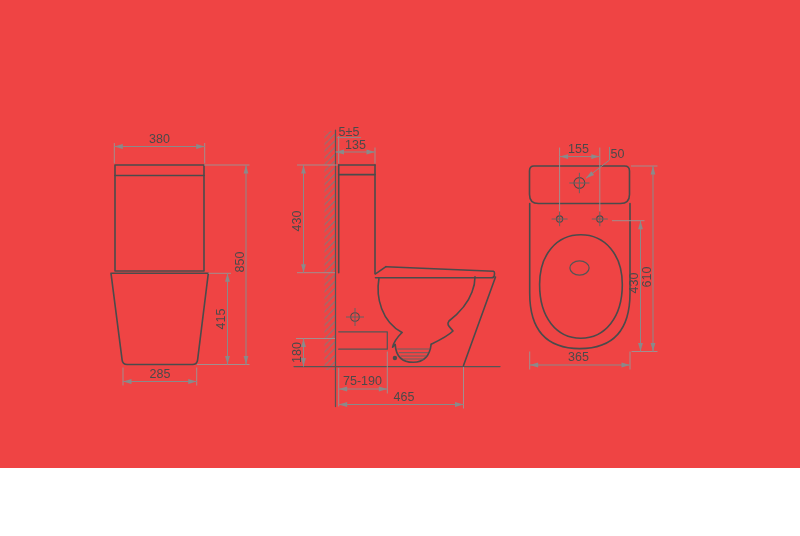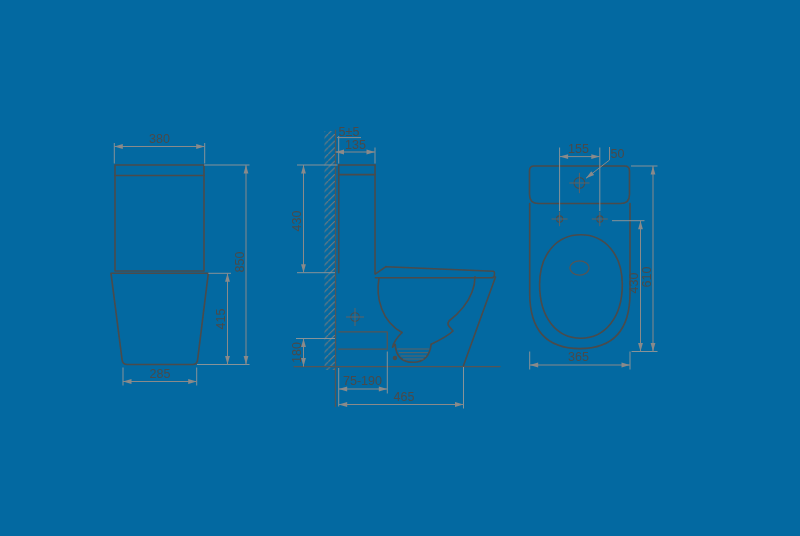--- a/index.html
+++ b/index.html
@@ -1,16 +1,16 @@
 <!DOCTYPE html>
 <html><head>
 <meta charset="utf-8">
 <style>
   html,body{margin:0;padding:0;background:#ffffff;}
-  .stage{position:relative;width:800px;height:536px;background:#0369a1;overflow:hidden;
+  .stage{position:relative;width:800px;height:468px;background:#ef4444;overflow:hidden;
          font-family:"Liberation Sans",sans-serif;}
   svg{display:block;}
   .o  {fill:none;stroke:#4b4b4b;stroke-width:1.6;stroke-linecap:round;stroke-linejoin:round;}
   .o2 {fill:none;stroke:#555555;stroke-width:1.25;stroke-linecap:round;stroke-linejoin:round;}
   .thin{fill:none;stroke:#636363;stroke-width:1;}
   .d  {fill:none;stroke:#8a8a8a;stroke-width:1;}
   .x  {fill:none;stroke:#979797;stroke-width:0.9;}
   .ch {fill:none;stroke:#4b4b4b;stroke-width:1.1;}
   text{font:12.5px "Liberation Sans",sans-serif;fill:#4a4a4a;text-anchor:middle;}
   .dotf{fill:#4b4b4b;stroke:none;}

